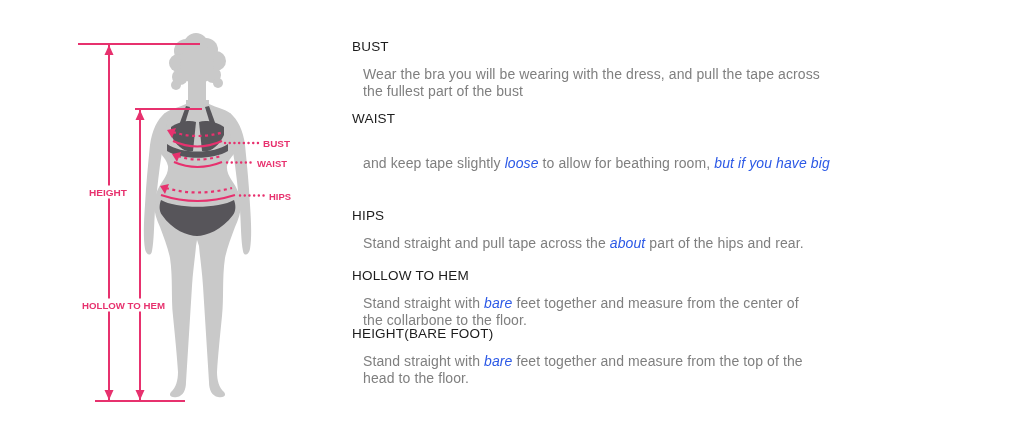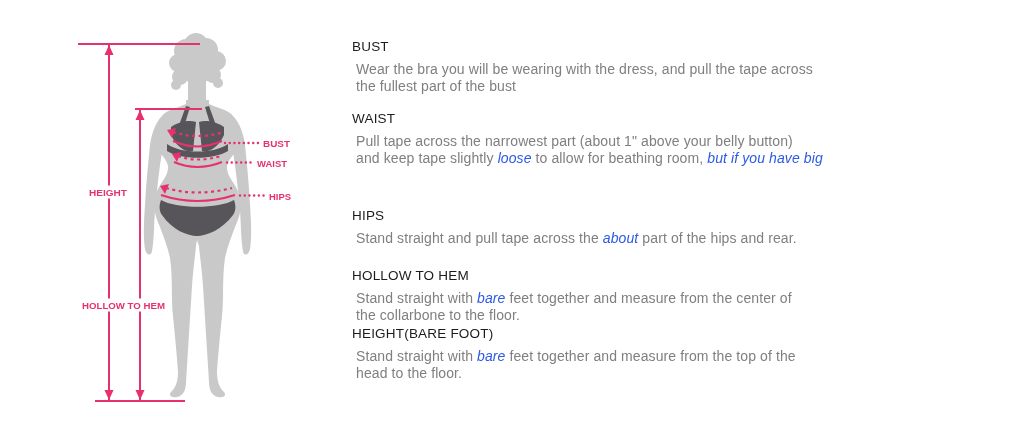--- a/index.html
+++ b/index.html
@@ -9,21 +9,21 @@
   }
   .figure-wrap{position:absolute;left:0;top:0;width:340px;height:426px;}
   .copy{position:absolute;left:352px;top:0;width:515px;}
   .section{position:absolute;left:0;width:515px;}
   .s0{top:39px}.s1{top:111px}.s2{top:208px}.s3{top:268px}.s4{top:326px}
   .section h3{
     margin:0 0 6px 0;font-size:13.5px;line-height:16px;font-weight:400;
     color:#1c1c1c;letter-spacing:.2px;
   }
   .section p{
-    margin:4px;font-size:14px;line-height:17.2px;color:#7f7f7f;letter-spacing:.1px;
+    margin:11px;font-size:14px;line-height:17.2px;color:#7f7f7f;letter-spacing:.1px;
   }
   .blue{color:#2c59e6;font-style:italic;}
   svg text{font-family:"Liberation Sans", sans-serif;font-weight:bold;font-size:9.5px;fill:#e7316e;}
 </style>
 </head>
 <body>
 
 <div class="figure-wrap">
   <svg width="340" height="426" viewBox="0 0 340 426">
 
@@ -147,21 +147,21 @@
   </svg>
 </div>
 
 <div class="copy">
   <section class="section s0">
     <h3>BUST</h3>
     <p><span>Wear the bra you will be wearing with the dress, and pull the tape across</span><br><span>the fullest part of the bust</span></p>
   </section>
   <section class="section s1">
     <h3>WAIST</h3>
-    <p><span>Pull tape across the narrowest part (about 1" above your belly button)</span><br><span>and keep tape slightly </span><span class="blue">loose</span><span> to allow for beathing room, </span><span class="blue">but if you have big</span><br></p>
+    <p><br><span>and keep tape slightly </span><span class="blue">loose</span><span> to allow for beathing room, </span><span class="blue">but if you have big</span><br></p>
   </section>
   <section class="section s2">
     <h3>HIPS</h3>
     <p><span>Stand straight and pull tape across the </span><span class="blue">about</span><span> part of the hips and rear.</span></p>
   </section>
   <section class="section s3">
     <h3>HOLLOW TO HEM</h3>
     <p><span>Stand straight with </span><span class="blue">bare</span><span> feet together and measure from the center of</span><br><span>the collarbone to the floor.</span></p>
   </section>
   <section class="section s4">

